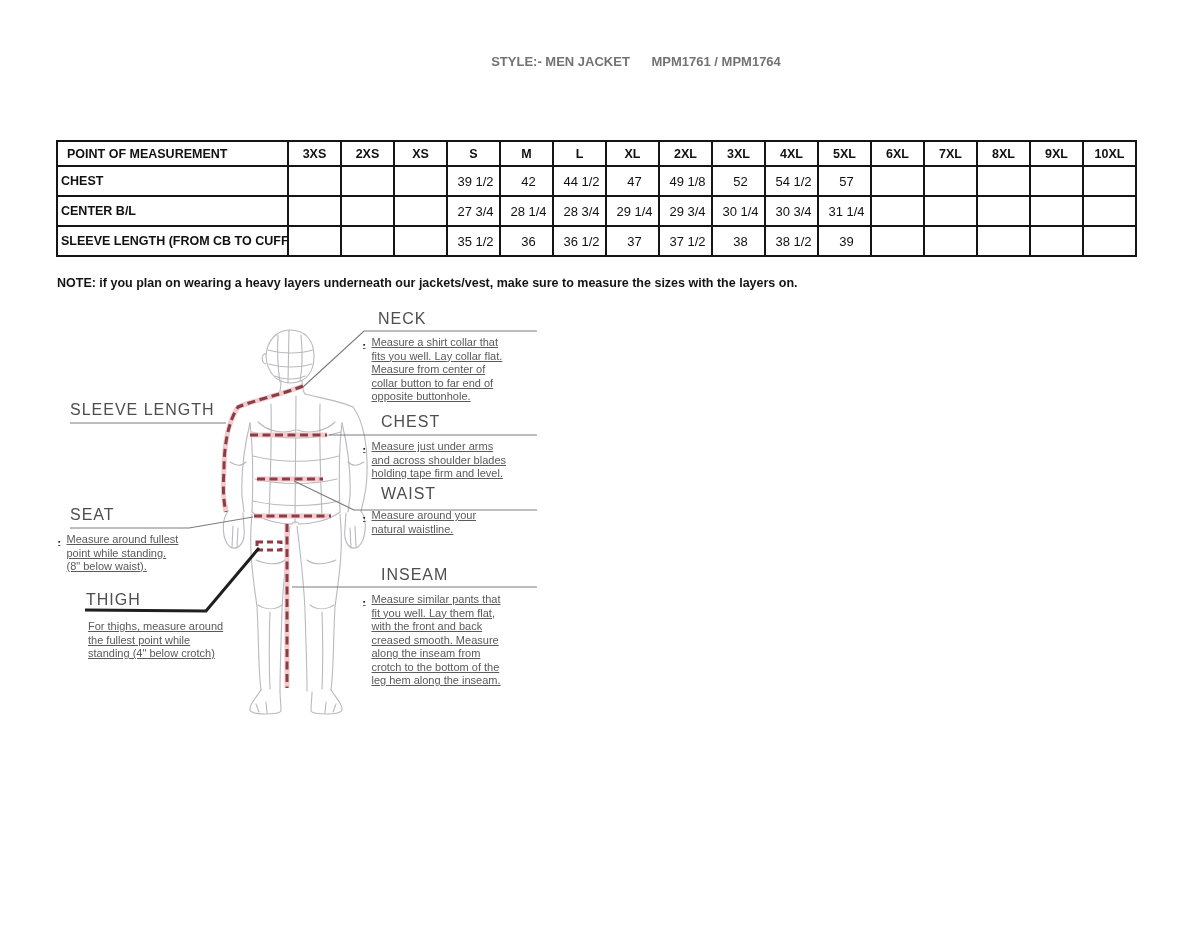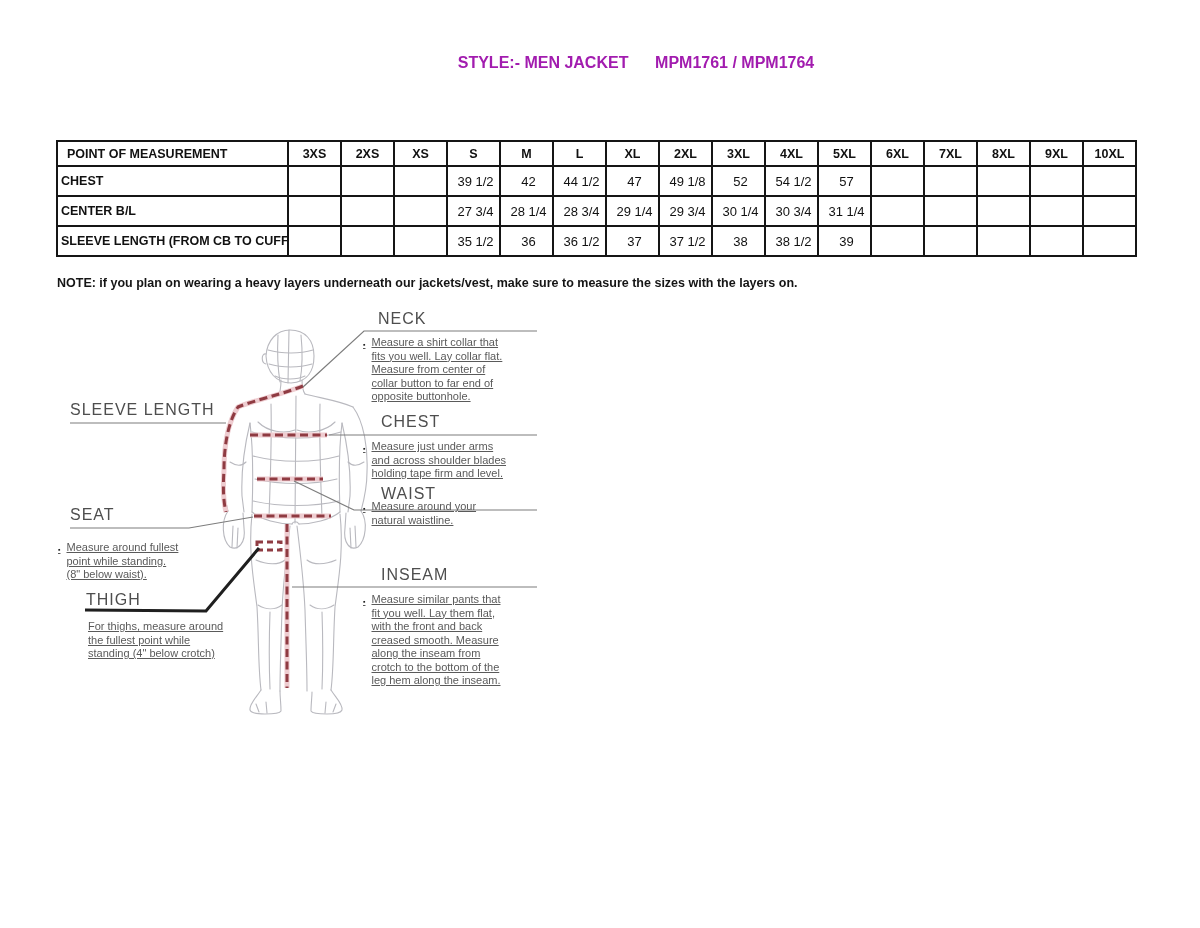--- a/index.html
+++ b/index.html
@@ -2,21 +2,21 @@
 <html><head>
 <meta charset="utf-8">
 <style>
   html,body{margin:0;padding:0;}
   body{
     width:1200px;height:928px;background:#ffffff;position:relative;overflow:hidden;
     font-family:"Liberation Sans", sans-serif;color:#111;
   }
   .title{
     position:absolute;top:54px;left:0;right:0;text-align:center;padding-left:72px;
-    font-size:16px;font-weight:bold;white-space:pre;color:#a21caf;
+    font-size:13px;font-weight:bold;white-space:pre;color:#737373;
   }
   table.size-table{
     position:absolute;left:56px;top:140px;width:1081px;
     border-collapse:collapse;table-layout:fixed;
   }
   .size-table th,.size-table td{
     border:2px solid #151515;vertical-align:middle;overflow:hidden;white-space:nowrap;
   }
   .size-table thead th{height:21px;font-size:12.5px;font-weight:bold;text-align:center;}
   .size-table thead th:first-child{text-align:left;padding-left:9px;}
@@ -252,21 +252,21 @@
   <div class="callout co-body" style="left:363px;top:140px;width:178px;">
     <span class="bullet">▪</span>
     <span class="co-text">Measure just under arms
 and across shoulder blades
 holding tape firm and level.</span>
   </div>
 
   <div class="callout" style="left:381px;top:185px;">
     <div class="co-head">WAIST</div>
   </div>
-  <div class="callout co-body" style="left:363px;top:200px;width:160px;">
+  <div class="callout co-body" style="left:363px;top:209px;width:160px;">
     <span class="bullet">▪</span>
     <span class="co-text">Measure around your
 natural waistline.</span>
   </div>
 
   <div class="callout" style="left:381px;top:266px;">
     <div class="co-head">INSEAM</div>
   </div>
   <div class="callout co-body" style="left:363px;top:293px;width:175px;">
     <span class="bullet">▪</span>
@@ -279,21 +279,21 @@
 leg hem along the inseam.</span>
   </div>
 
   <div class="callout" style="left:70px;top:101px;">
     <div class="co-head">SLEEVE LENGTH</div>
   </div>
 
   <div class="callout" style="left:70px;top:206px;">
     <div class="co-head">SEAT</div>
   </div>
-  <div class="callout co-body" style="left:58px;top:233px;width:160px;margin-top:8px;">
+  <div class="callout co-body" style="left:58px;top:233px;width:160px;">
     <span class="bullet">▪</span>
     <span class="co-text">Measure around fullest
 point while standing.
 (8" below waist).</span>
   </div>
 
   <div class="callout" style="left:86px;top:291px;">
     <div class="co-head">THIGH</div>
   </div>
   <div class="callout co-body no-bullet" style="left:88px;top:320px;width:175px;">

